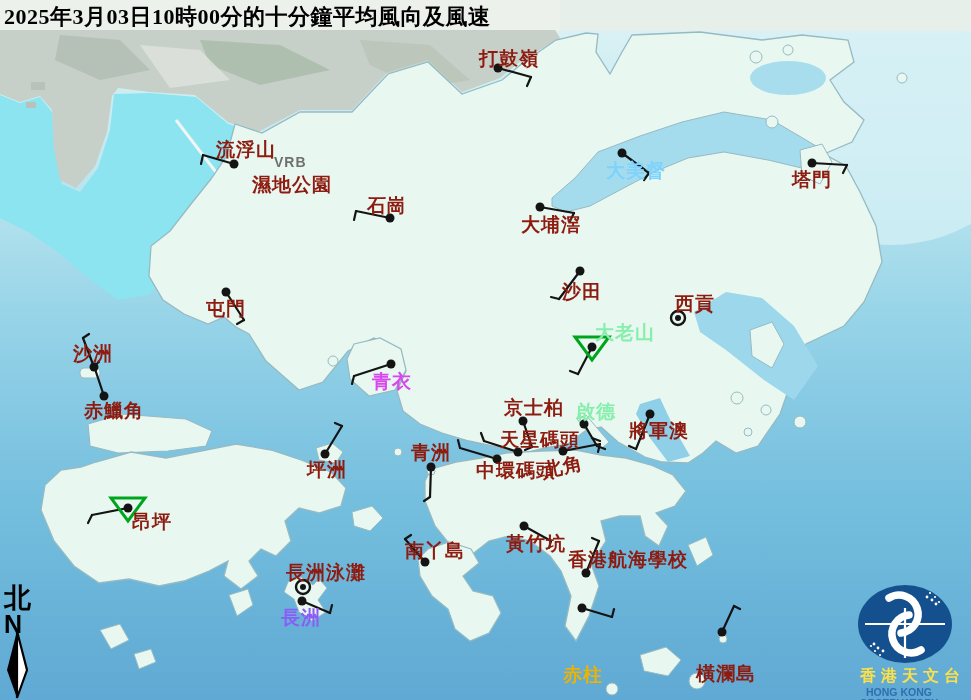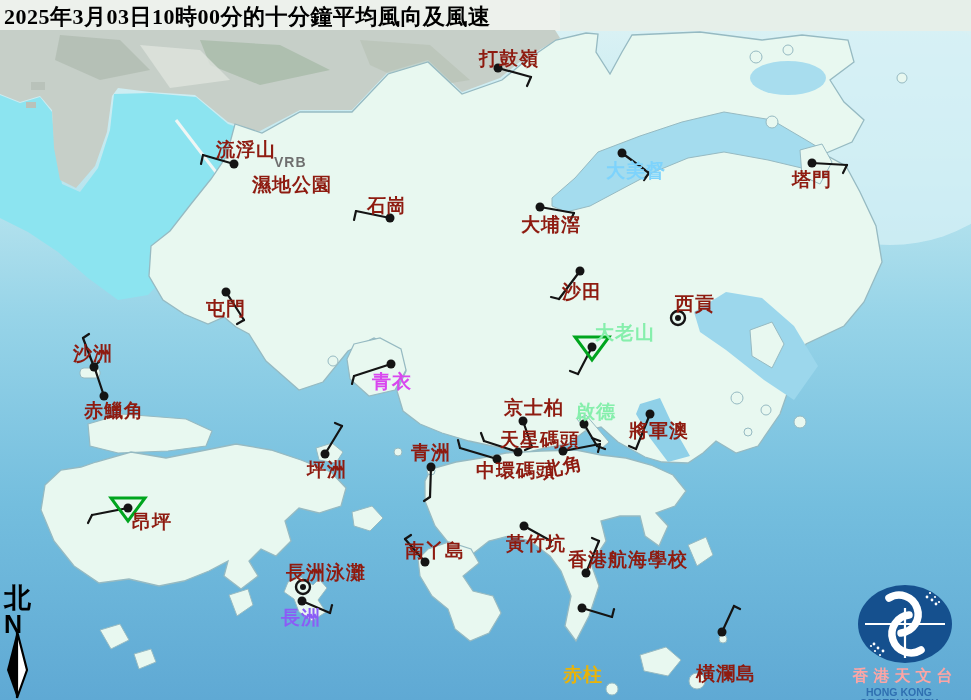--- a/index.html
+++ b/index.html
@@ -262,21 +262,21 @@
           <circle cx="-30" cy="27" r="1.1"></circle>
           <circle cx="-34" cy="22" r="1.1"></circle>
       </g>
     </g>
   </svg>
 
   <div id="labels-layer">
     <div id="map-title" style="color: rgb(0, 0, 0);">2025年3月03日10時00分的十分鐘平均風向及風速</div>
     <div id="compass-hanzi">北</div>
     <div id="compass-n">N</div>
-    <div id="logo-cn" style="color: #fca5a5;">香港天文台</div>
+    <div id="logo-cn" style="color: #fde047; text-align: right;">香港天文台</div>
     <div id="logo-en" style="color: rgb(47, 111, 176);">HONG KONG OBSERVATORY</div>
   <div class="stn-label" style="left: 479px; top: 49px; color: rgb(142, 27, 16);">打鼓嶺</div>
       <div class="stn-label" style="left: 216px; top: 140px; color: rgb(142, 27, 16);">流浮山</div>
       <div class="vrb-label" style="left: 274px; top: 155px; color: rgb(111, 111, 111);">VRB</div>
       <div class="stn-label" style="left: 252px; top: 175px; color: rgb(142, 27, 16);">濕地公園</div>
       <div class="stn-label" style="left: 367px; top: 196px; color: rgb(142, 27, 16);">石崗</div>
       <div class="stn-label" style="left: 606px; top: 161px; color: #7dd3fc;">大美督</div>
       <div class="stn-label" style="left: 792px; top: 170px; color: rgb(142, 27, 16);">塔門</div>
       <div class="stn-label" style="left: 521px; top: 215px; color: rgb(142, 27, 16);">大埔滘</div>
       <div class="stn-label" style="left: 562px; top: 282px; color: rgb(142, 27, 16);">沙田</div>

